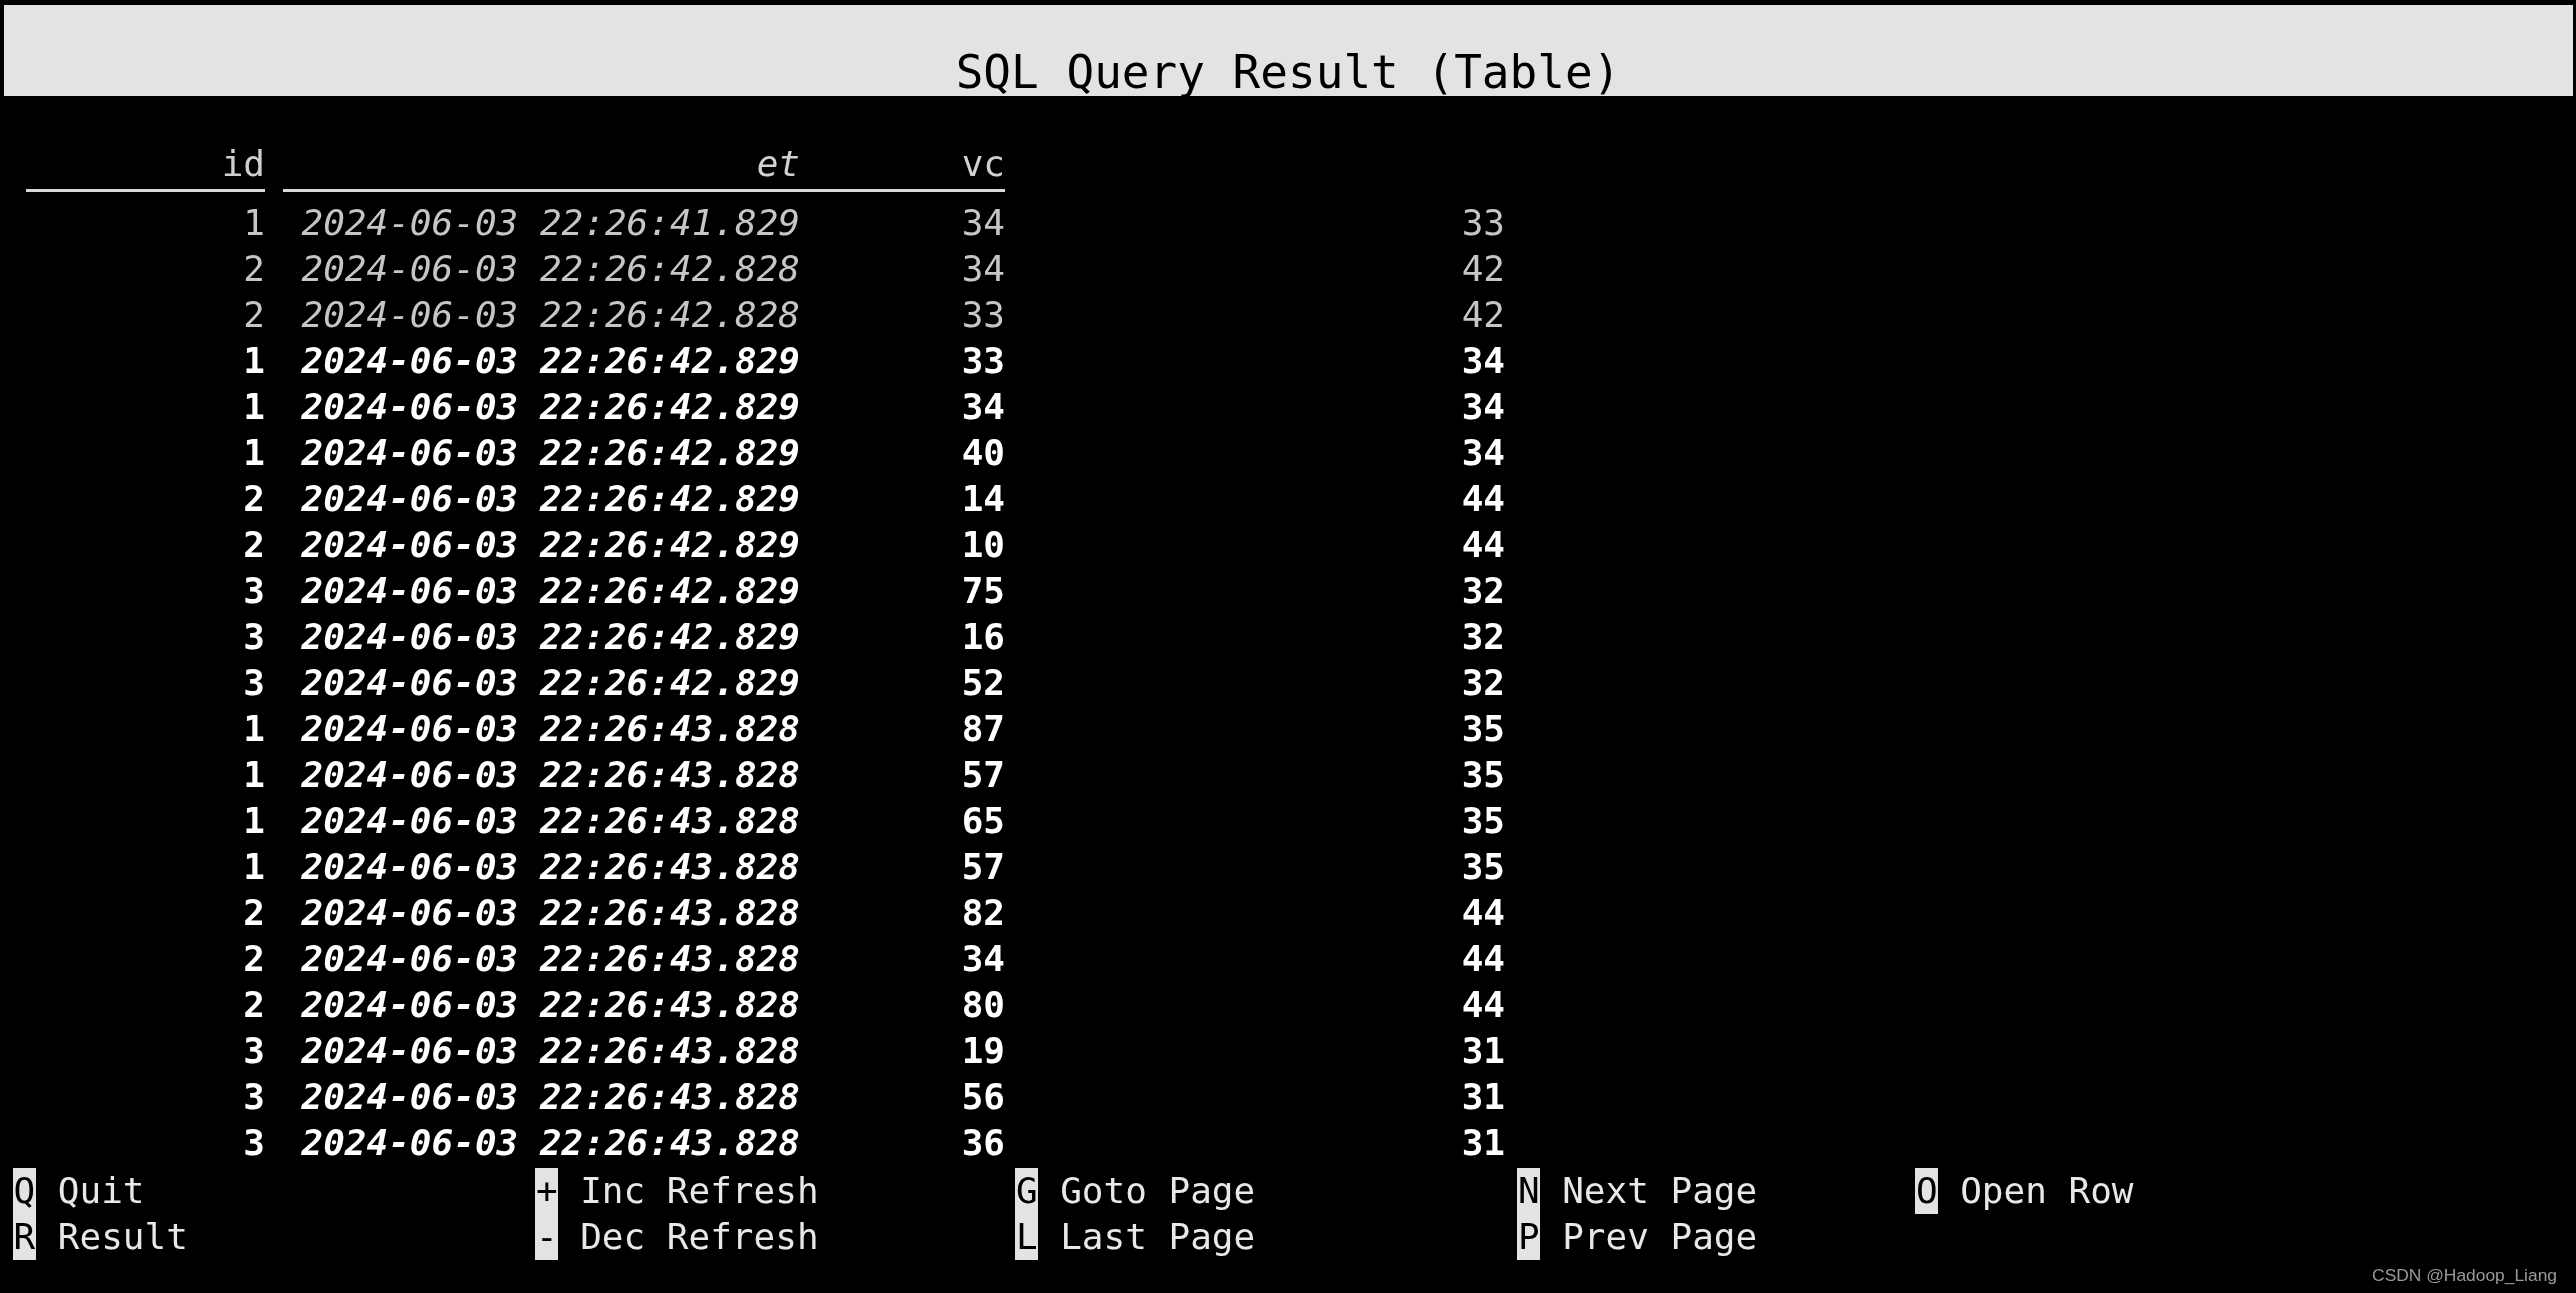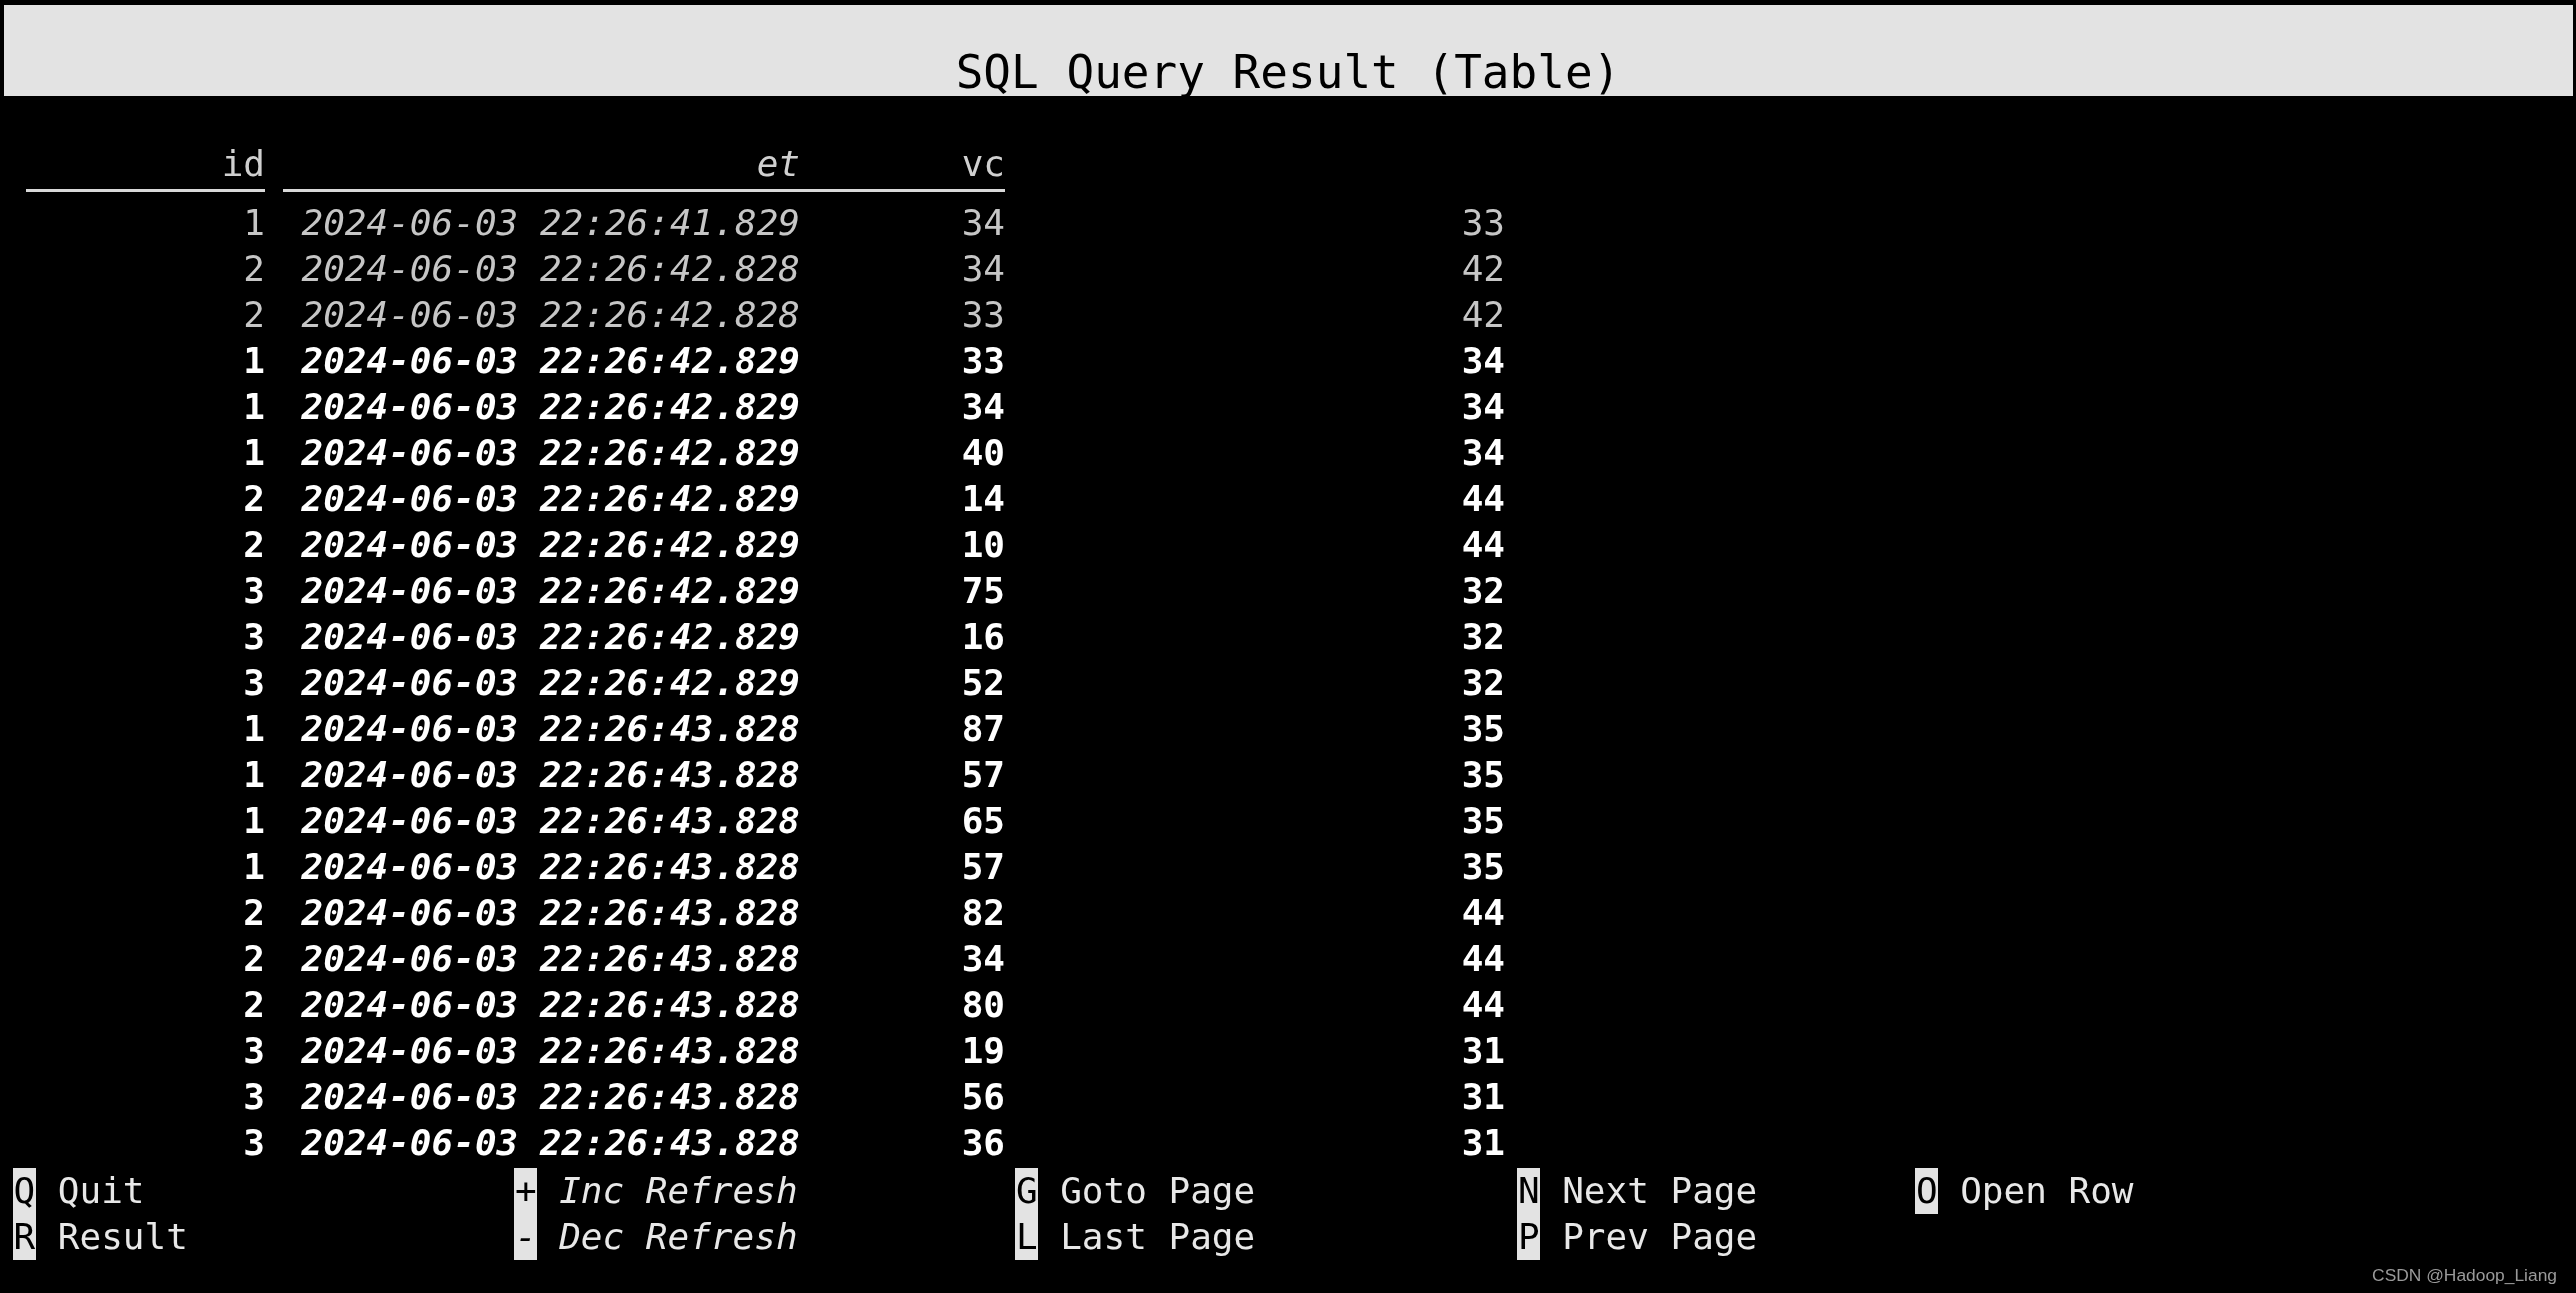--- a/index.html
+++ b/index.html
@@ -166,21 +166,21 @@
     line-height: 46px;
     height: 46px;
     vertical-align: top;
   }
   .keylabel {
     color: #e8e8e8;
     font-weight: normal;
   }
 
   .kc-0 { left: 1.7px; }
-  .kc-1 { left: 503px; font-style: italic; }
+  .kc-1 { left: 524px; }
   .kc-2 { left: 1004px; }
   .kc-3 { left: 1506px; }
   .kc-4 { left: 1904px; }
 
   .watermark {
     position: absolute;
     right: 19px;
     bottom: 7px;
     font-size: 17.4px;
     color: #9a9a9a;

